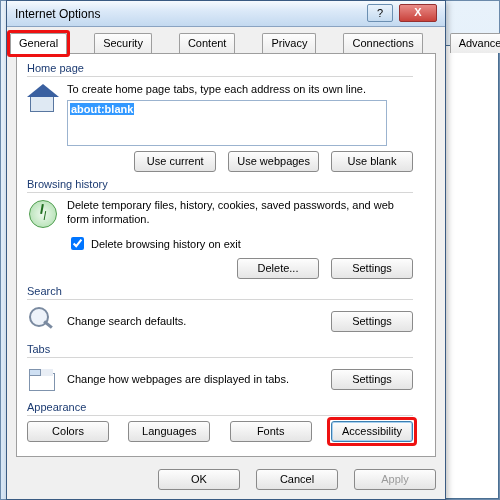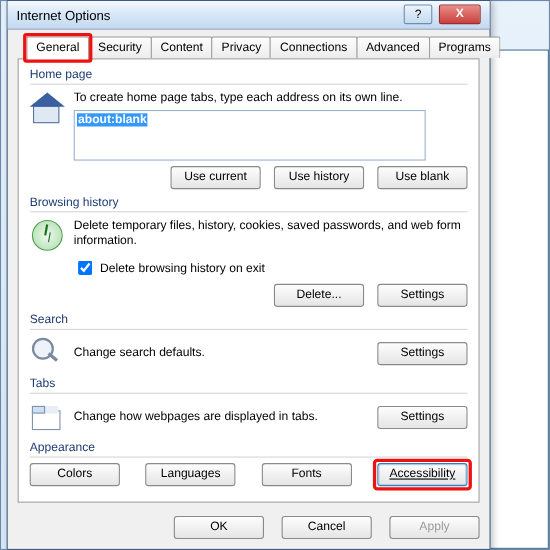--- a/index.html
+++ b/index.html
@@ -4,25 +4,25 @@
 <style>
   * { box-sizing: border-box; font-family: "Segoe UI", Tahoma, sans-serif; font-size: 11px; }
   body { margin: 0; background: #fff; width: 500px; height: 500px; overflow: hidden; position: relative; }
   .app-back { position: absolute; left: 0; top: 0; width: 500px; height: 500px; background: linear-gradient(#e8f2fb,#d8e7f6); border: 1px solid #6b8aab; }
   .app-back .inner { position: absolute; left: 10px; top: 44px; right: 0; bottom: 0; background: #fff; border: 1px solid #4b6f92; }
   .dialog { position: absolute; left: 6px; top: 0; width: 440px; height: 500px; background: #f0f0f0; border: 1px solid #3a5b82; box-shadow: 2px 2px 6px rgba(0,0,0,.25); }
   .titlebar { height: 26px; background: linear-gradient(#f6fafe,#dbe9f8 40%,#c3d9f0); display: flex; align-items: center; padding-left: 8px; border-bottom: 1px solid #8aa3c1; position: relative; color: #000; }
   .titlebar .title { font-size: 12px; }
   .titlebar .help { position: absolute; right: 52px; top: 3px; width: 26px; height: 18px; background: linear-gradient(#eaf3fc,#c5dbf0); border: 1px solid #6b8fb2; text-align: center; line-height: 16px; border-radius: 2px; cursor: default; }
   .titlebar .close { position: absolute; right: 8px; top: 3px; width: 38px; height: 18px; background: linear-gradient(#e98c88,#c9423b); border: 1px solid #963030; border-radius: 2px; color: #fff; text-align: center; line-height: 15px; font-weight: bold; cursor: default; }
-  .tabs { position: absolute; top: 32px; left: 17px; right: 9px; height: 20px; display: flex; }
+  .tabs { position: absolute; top: 32px; left: 3px; right: 9px; height: 20px; display: flex; gap: 28px; }
   .tab { padding: 3px 8px 0 8px; border: 1px solid #9e9e9e; border-bottom: none; background: linear-gradient(#fdfdfd,#ececec); margin-right: -1px; height: 20px; border-radius: 2px 2px 0 0; cursor: default; position: relative; }
   .tab.active { background: #fff; z-index: 2; height: 22px; }
   .tab-hl { position: absolute; left: -4px; top: -4px; right: -4px; bottom: -2px; border: 3px solid #e11; border-radius: 3px; pointer-events: none; }
-  .panel { position: absolute; top: 52px; left: 9px; right: 9px; bottom: 42px; background: #fff; border: 1px solid #9e9e9e; padding: 8px 10px 6px 10px; overflow: hidden; }
+  .panel { position: absolute; top: 52px; left: 9px; right: 9px; bottom: 42px; background: #fff; border: 1px solid #9e9e9e; padding: 8px 22px 6px 10px; overflow: hidden; }
   .group { margin-bottom: 6px; }
   .glabel { color: #1c3b72; margin-bottom: 2px; }
   .gline { border-top: 1px solid #d6d6d6; margin: 0 0 5px 0; }
   .grow { display: flex; align-items: flex-start; gap: 8px; justify-content: space-between; }
   .grow .text { line-height: 14px; }
   .icon { width: 32px; height: 32px; flex: 0 0 32px; }
   .house { position: relative; }
   .house::before { content: ""; position: absolute; left: 3px; top: 14px; width: 22px; height: 14px; background: #dfe9f3; border: 1px solid #5876a0; }
   .house::after { content: ""; position: absolute; left: 0; top: 2px; width: 0; height: 0; border-left: 16px solid transparent; border-right: 16px solid transparent; border-bottom: 13px solid #3a60a0; }
   .clock { position: relative; }
@@ -31,21 +31,21 @@
   .mag { position: relative; }
   .mag::before { content: ""; position: absolute; left: 2px; top: 2px; width: 16px; height: 16px; border: 2px solid #7a8aa0; border-radius: 50%; background: #eef3fa; }
   .mag::after { content: ""; position: absolute; left: 16px; top: 18px; width: 10px; height: 3px; background: #7a8aa0; transform: rotate(40deg); }
   .tabicon { position: relative; }
   .tabicon::before { content: ""; position: absolute; left: 2px; top: 10px; width: 24px; height: 16px; background: #fff; border: 1px solid #7f93ad; }
   .tabicon::after { content: ""; position: absolute; left: 2px; top: 6px; width: 10px; height: 5px; background: #cfe0f3; border: 1px solid #7f93ad; box-shadow: 12px 0 0 #e9eef5; }
   .ta { width: 320px; height: 46px; border: 1px solid #9bb3cf; background: #fff; font-family: Tahoma; font-size: 11px; padding: 2px; resize: none; overflow-y: scroll; }
   .ta-sel { background: #3399ff; color: #fff; padding: 0 1px; font-weight: bold; }
   .btnrow { display: flex; justify-content: flex-end; gap: 12px; margin-top: 5px; }
   .btn { min-width: 82px; height: 21px; padding: 0 8px; background: linear-gradient(#fdfdfd,#e5e5e5); border: 1px solid #8a8a8a; border-radius: 3px; cursor: default; text-align: center; line-height: 19px; }
-  .btn.foc { border-color: #3c7fb1; box-shadow: inset 0 0 0 1px #a7d0f0; text-decoration: underline; }
+  .btn.foc { border-color: #3c7fb1; box-shadow: inset 0 0 0 1px #a7d0f0; }
   .hl { position: relative; }
   .hl::after { content: ""; position: absolute; left: -5px; top: -5px; right: -5px; bottom: -5px; border: 3px solid #e11; border-radius: 4px; pointer-events: none; }
   .cb { display: flex; align-items: center; gap: 4px; margin: 4px 0 2px 40px; }
   .cb input { width: 13px; height: 13px; }
   .dlg-btns { position: absolute; left: 9px; right: 9px; bottom: 9px; display: flex; justify-content: flex-end; gap: 16px; }
   .btn.dis { color: #9a9a9a; }
 </style>
 </head>
 <body>
 
@@ -77,21 +77,21 @@
       <div class="gline"></div>
       <div class="grow">
         <div class="icon house"></div>
         <div style="flex:1">
           <div class="text">To create home page tabs, type each address on its own line.</div>
           <div class="ta" style="margin-top:4px"><span class="ta-sel">about:blank</span></div>
         </div>
       </div>
       <div class="btnrow">
         <div class="btn">Use current</div>
-        <div class="btn">Use history</div>
+        <div class="btn">Use webpages</div>
         <div class="btn">Use blank</div>
       </div>
     </div>
 
     <div class="group">
       <div class="glabel">Browsing history</div>
       <div class="gline"></div>
       <div class="grow">
         <div class="icon clock"></div>
         <div class="text" style="flex:1">Delete temporary files, history, cookies, saved passwords, and web form information.</div>

